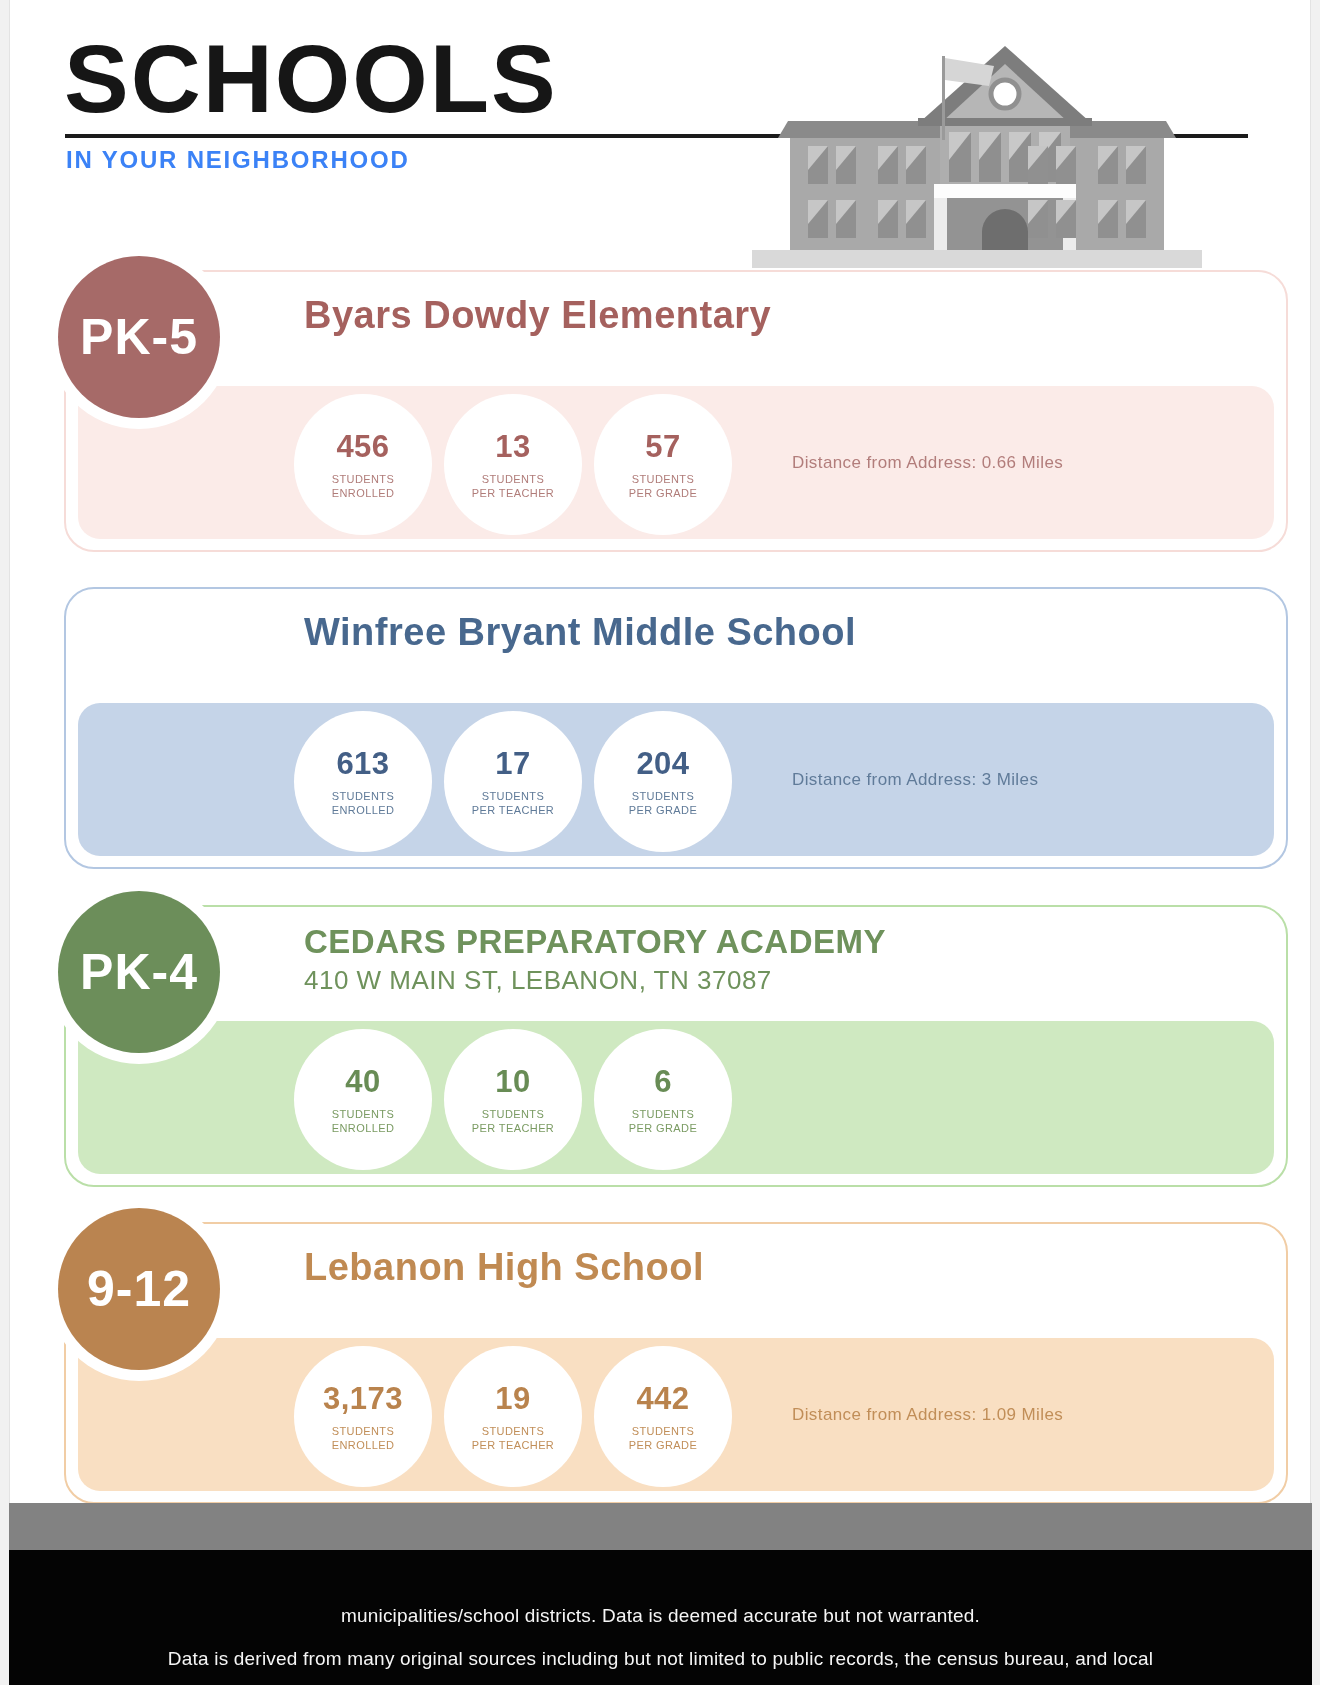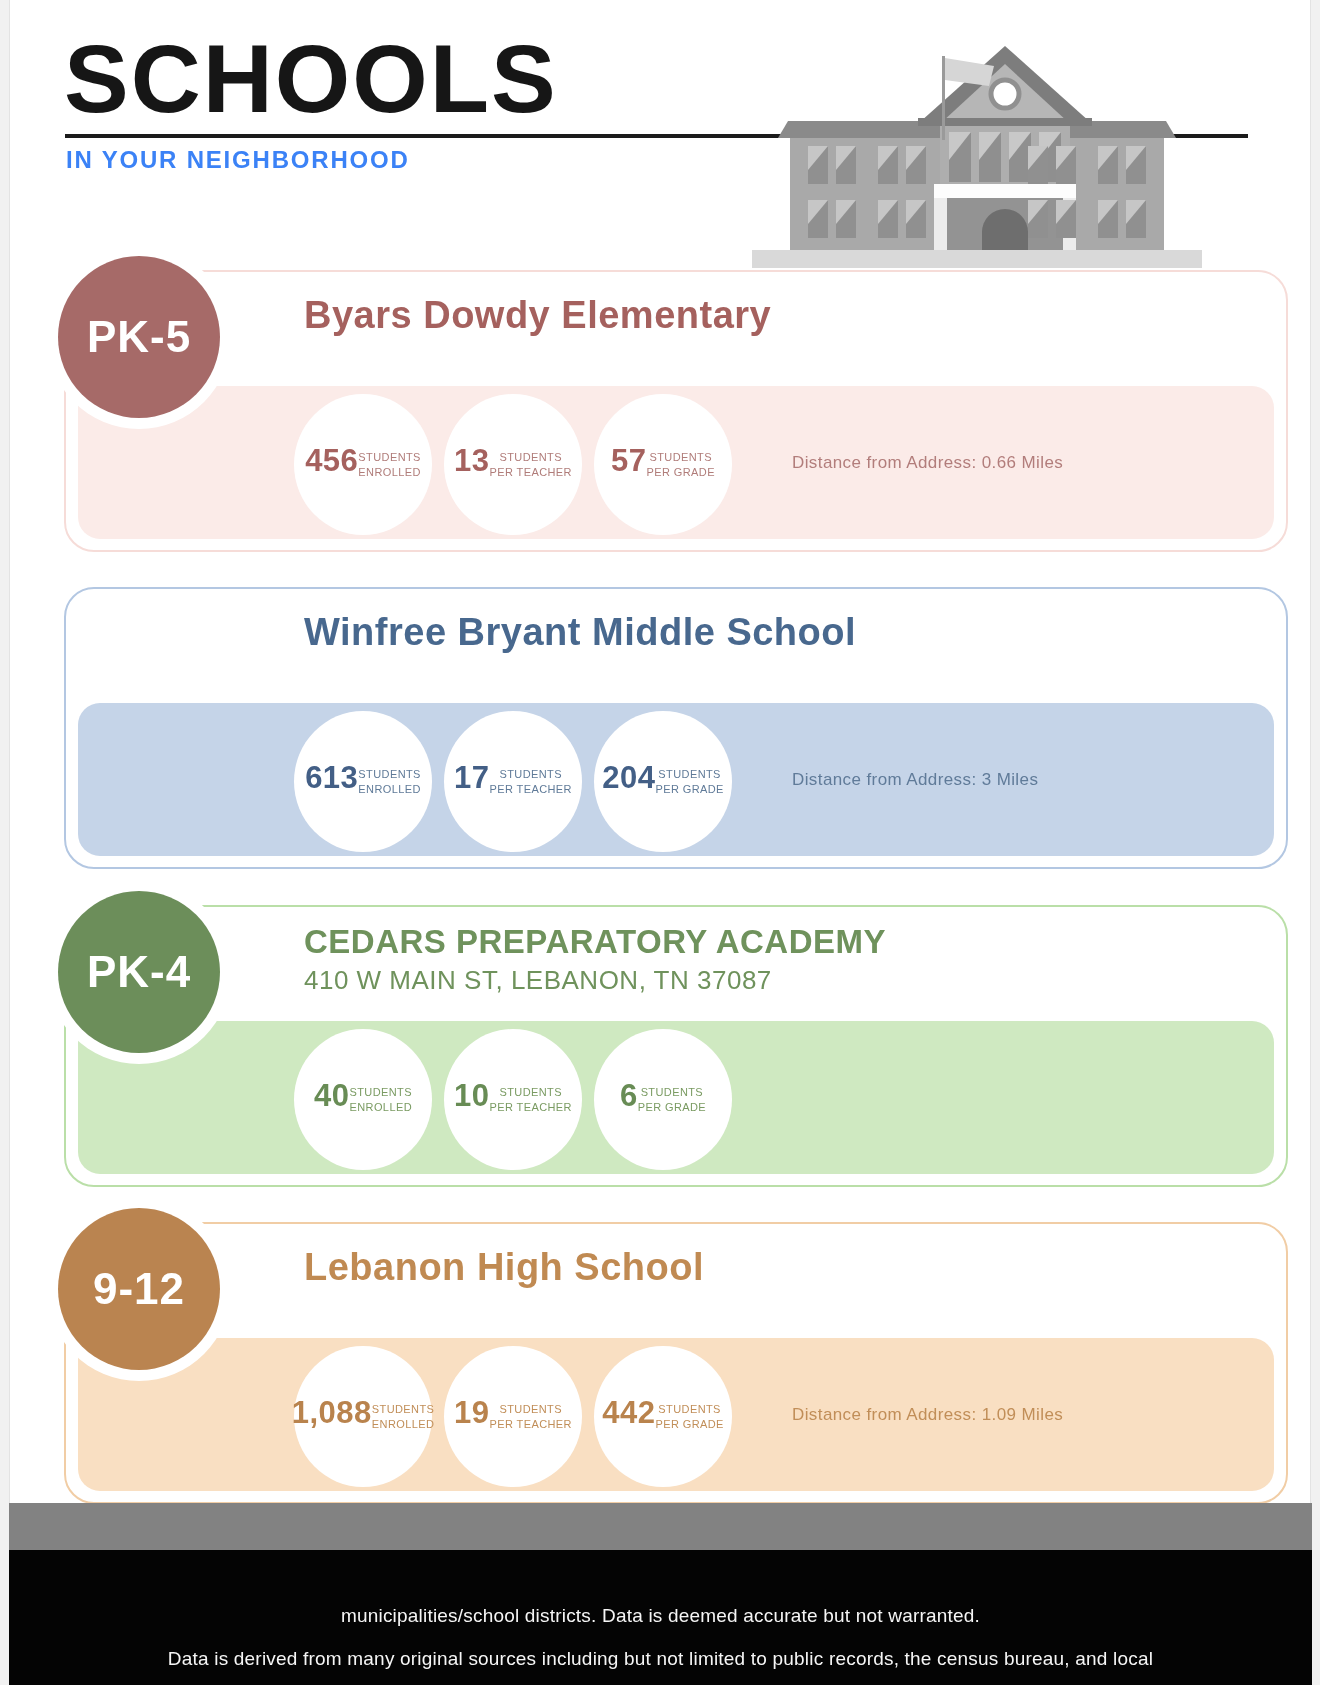--- a/index.html
+++ b/index.html
@@ -25,33 +25,33 @@
   }
   .card[data-card="0"]{top:270px;}
   .card[data-card="1"]{top:587px;}
   .card[data-card="2"]{top:905px;}
   .card[data-card="3"]{top:1222px;}
 
   .grade-circle{
     position:absolute;left:-8px;top:-16px;width:162px;height:162px;border-radius:50%;
     background:var(--c-circle);box-shadow:0 0 0 11px #ffffff;
     display:flex;align-items:center;justify-content:center;
-    color:#ffffff;font-size:44px;font-weight:700;letter-spacing:1px;z-index:3;
+    color:#ffffff;font-size:50px;font-weight:700;letter-spacing:1px;z-index:3;
   }
   .card-head{position:absolute;left:226px;top:22px;margin-left:12px;}
   .card[data-card="2"] .card-head{top:16px;}
   .school-name{margin:0;font-size:38px;font-weight:700;letter-spacing:0.5px;color:var(--c-title);line-height:1.15;}
   .card[data-card="2"] .school-name{font-size:33px;}
   .school-address{margin:4px 0 0 0;font-size:26px;font-weight:500;letter-spacing:0.5px;color:var(--c-title);}
   .school-address:empty{display:none;}
 
   .panel{position:absolute;left:12px;right:12px;top:114px;bottom:11px;background:var(--c-panel);border-radius:22px;}
   .stat{
     position:absolute;top:8px;width:138px;height:141px;background:#ffffff;border-radius:50%;
-    display:flex;align-items:center;justify-content:center;text-align:center;
+    display:flex;flex-direction:column;align-items:center;justify-content:center;text-align:center;
   }
   .stat.s0{left:216px;}
   .stat.s1{left:366px;}
   .stat.s2{left:516px;}
   .stat-num{font-size:31px;font-weight:700;color:var(--c-number);margin-bottom:7px;letter-spacing:0.5px;}
   .stat-lbl{font-size:11px;font-weight:400;letter-spacing:0.4px;line-height:1.3;color:var(--c-label);}
   .distance{
     position:absolute;left:714px;top:0;bottom:0;display:flex;align-items:center;
     font-size:17px;font-weight:500;letter-spacing:0.4px;color:var(--c-distance);
   }
@@ -254,21 +254,21 @@
 <section class="card" data-card="3" style="--c-circle: #ba8450; --c-title: #c08a52; --c-panel: #f9dfc2; --c-border: #f1cda5; --c-number: #b9834d; --c-label: #c18e58; --c-distance: #c18e58;">
   <div class="grade-circle">
       <span>9-12</span>
     </div>
   <div class="card-head">
     <h2 class="school-name">Lebanon High School</h2>
 
   </div>
   <div class="panel">
     <div class="stat s0">
-      <div class="stat-num">1,088</div>
+      <div class="stat-num">3,173</div>
       <div class="stat-lbl">
           <div>STUDENTS</div>
           <div>ENROLLED</div>
         </div>
     </div>
     <div class="stat s1">
       <div class="stat-num">19</div>
       <div class="stat-lbl">
           <div>STUDENTS</div>
           <div>PER TEACHER</div>

